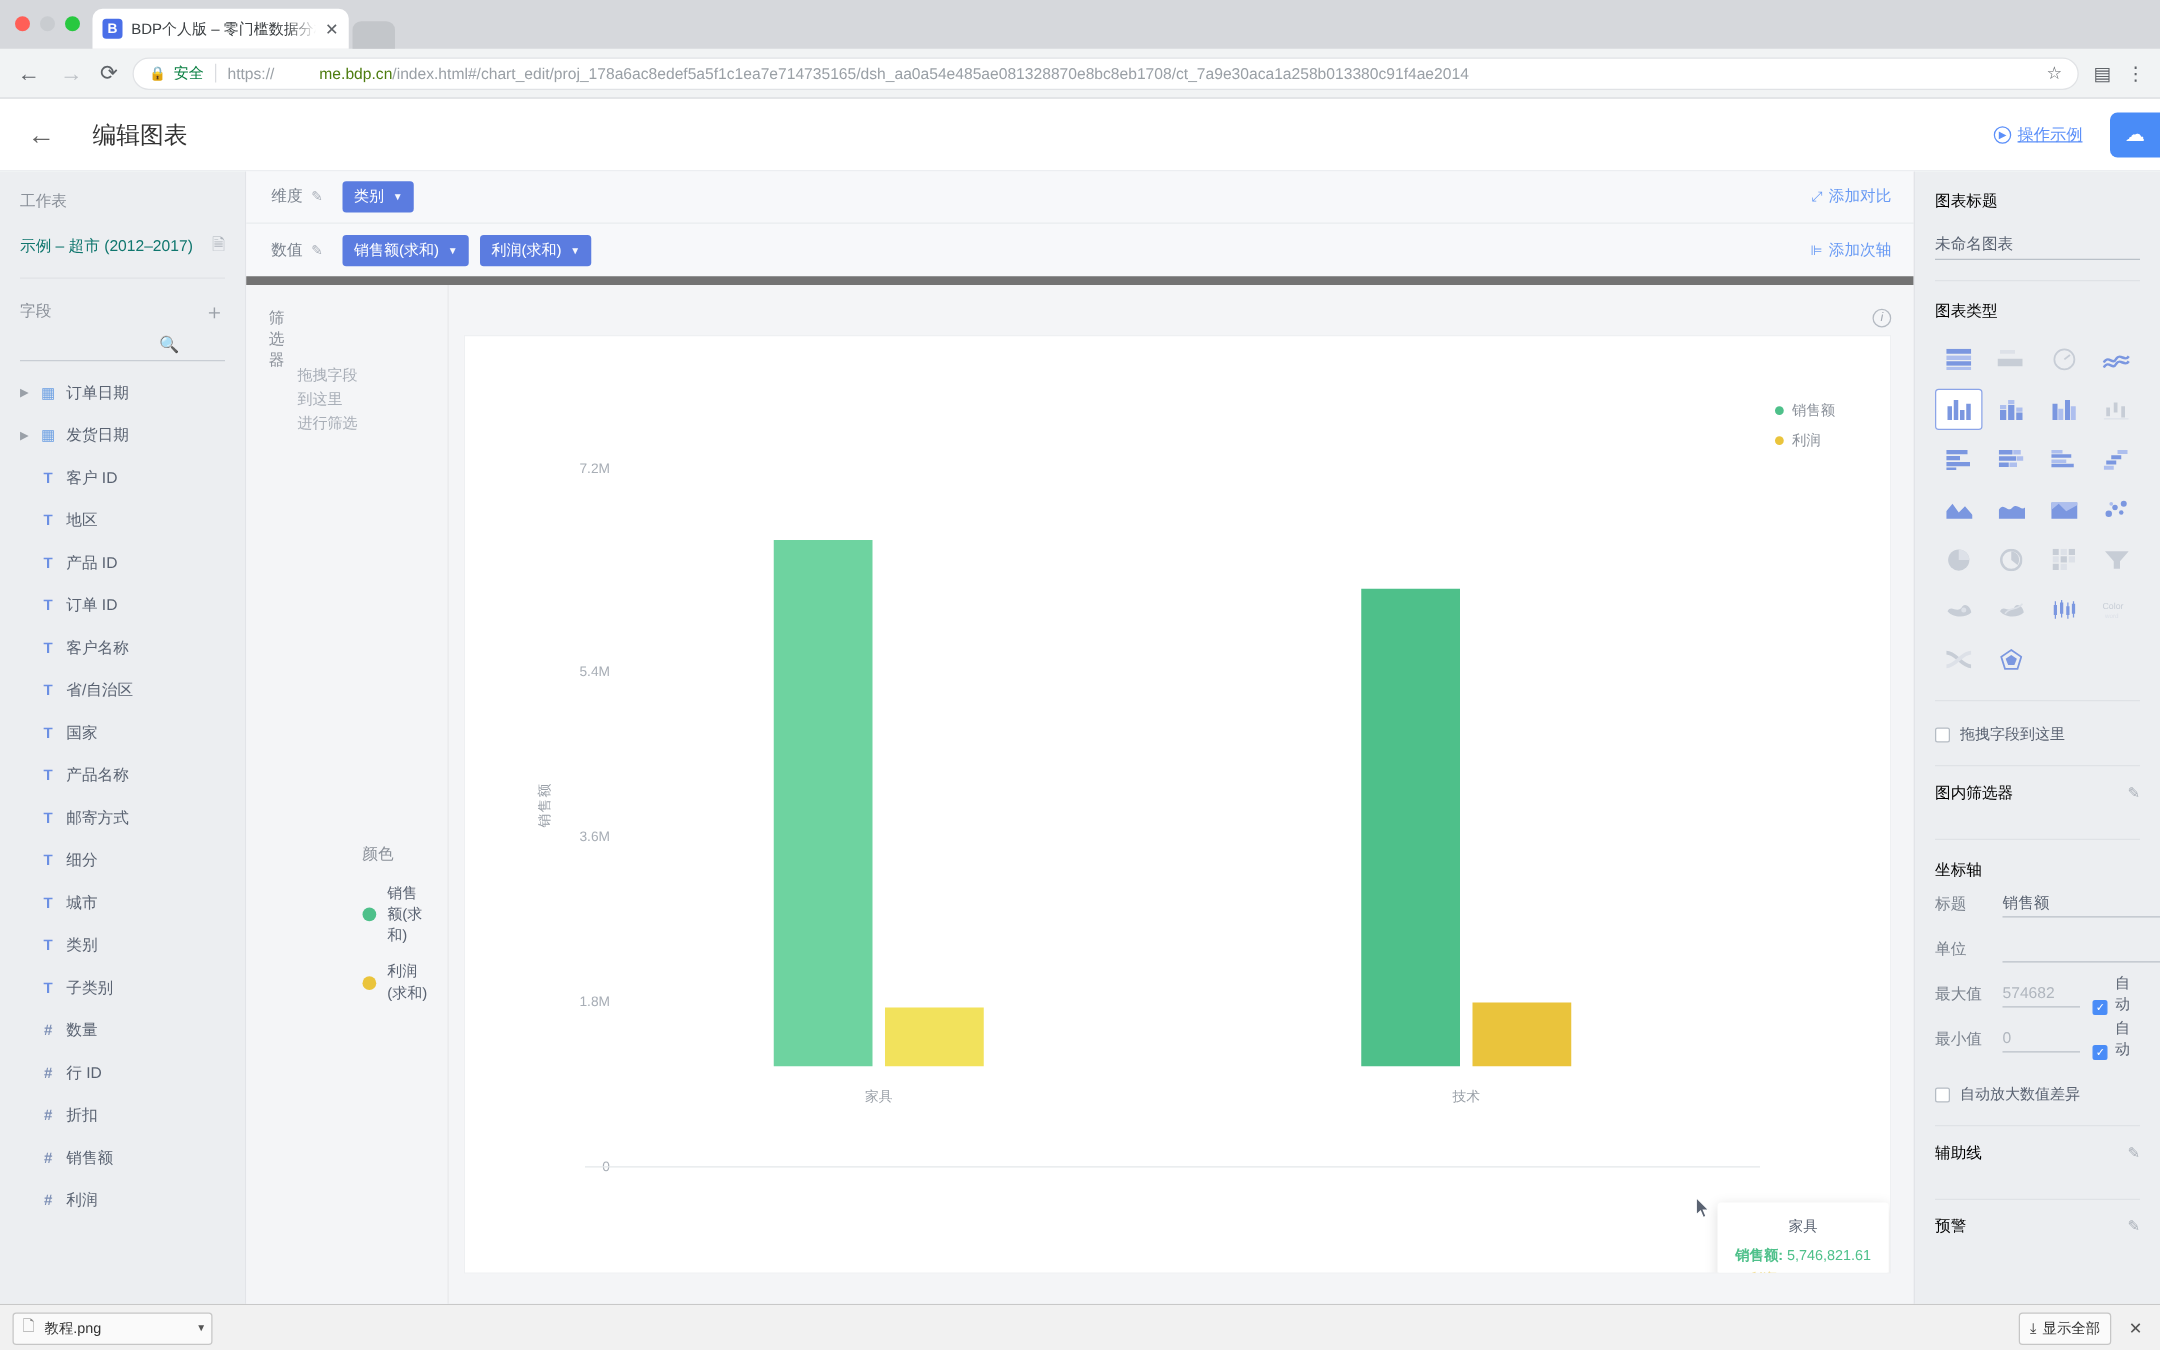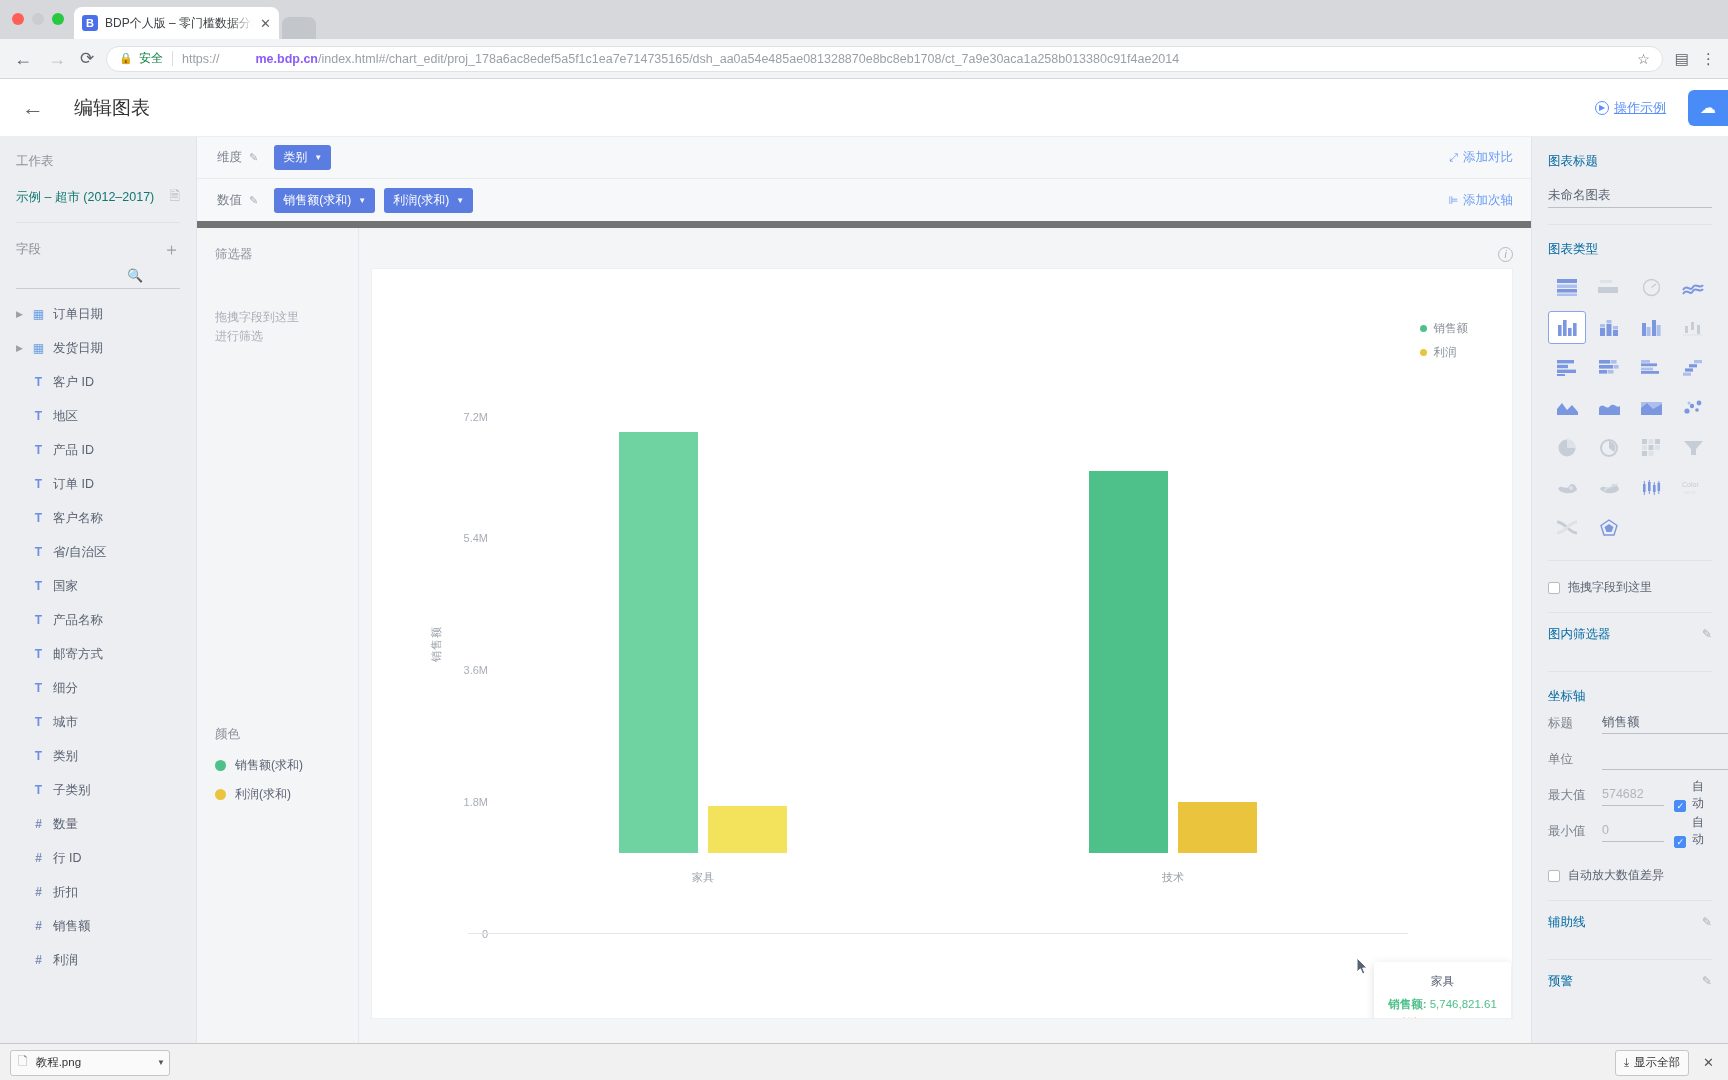--- a/index.html
+++ b/index.html
@@ -54,21 +54,21 @@
     display: flex; align-items: center; padding: 0 12px; gap: 6px;
     border: 1px solid #e0e2e5;
   }
   .lock { color: #0b8043; font-size: 11px; }
   .secure-txt { color: #0b8043; font-size: 12px; white-space: nowrap; }
   .url-sep { width: 1px; height: 15px; background: #dadce0; margin: 0 3px; }
   .url-txt {
     font-size: 12.5px; color: #9aa0a6; white-space: nowrap; overflow: hidden;
     flex: 1;
   }
-  .url-txt b { color: #8b5cf6; font-weight: 700; padding-left: 36px; }
+  .url-txt b { color: #4d7c0f; font-weight: 400; padding-left: 36px; }
   .star { color: #5f6368; font-size: 14px; }
   .omnibar-icon { color: #5f6368; font-size: 15px; }
 
   
   .app-header {
     height: 58px; background: #fff; display: flex; align-items: center;
     padding: 0 0 0 22px; position: relative; border-bottom: 1px solid #eceef1;
   }
   .back-arrow { font-size: 22px; color: #666; margin-right: 30px; cursor: pointer; line-height: 1; }
   .page-title { font-size: 19px; color: #333; }
@@ -153,21 +153,21 @@
   .pill .pc { font-size: 8px; opacity: .95; }
   .shelf-action {
     margin-left: auto; display: flex; align-items: center; gap: 5px;
     color: #6a9bf4; font-size: 12.5px; cursor: pointer;
   }
   .shelf-action .mini { font-size: 11px; }
 
   .canvas-wrap { flex: 1; display: flex; min-height: 0; }
   .filter-panel {
     width: 162px; flex: none; background: #f4f5f7; border-right: 1px solid #e7e9ec;
-    display: flex; flex-direction: column; padding: 18px 14px 18px 18px;
+    display: flex; flex-direction: row; padding: 18px 14px 18px 18px;
   }
   .fp-title { font-size: 12.5px; color: #8a9099; }
   .fp-drop {
     margin-top: 45px; text-align: left; font-size: 12px; color: #a8aeb7;
     line-height: 19px;
   }
   .color-block { margin-top: auto; padding-bottom: 210px; }
   .color-title { font-size: 12.5px; color: #8a9099; margin-bottom: 14px; }
   .color-item { display: flex; align-items: center; gap: 9px; margin-bottom: 12px; cursor: pointer; }
   .swatch { width: 11px; height: 11px; border-radius: 50%; flex: none; }
@@ -225,21 +225,21 @@
   .tt-row { font-size: 11.5px; margin-bottom: 4px; white-space: nowrap; }
   .tt-row .k { font-weight: 600; }
   .cursor-arrow { position: absolute; left: 984px; top: 688px; width: 13px; height: 19px; }
 
   
   .right-panel {
     width: 197px; flex: none; background: #eceef1; border-left: 1px solid #e2e4e8;
     padding: 0 0 0 0; overflow: hidden;
   }
   .rp-pad { padding: 0 16px; }
-  .rp-label { font-size: 12.5px; color: #0369a1; }
+  .rp-label { font-size: 12.5px; color: #000000; }
   .rp-block { padding: 16px 16px 0 16px; }
   .rp-divider { height: 1px; background: #dfe2e6; margin-top: 16px; }
   .title-input {
     width: 100%; border: none; border-bottom: 1px solid #b9c0c8; background: transparent;
     outline: none; font-size: 12.5px; color: #5a6372; padding: 6px 0 5px 0;
     margin-top: 12px; font-family: inherit;
   }
   .type-grid {
     display: grid; grid-template-columns: repeat(4, 1fr); gap: 7px 4px;
     margin-top: 13px;
@@ -526,21 +526,21 @@
           <div class="info-ic">i</div>
         </div>
         <div class="chart-card">
           <div class="plot" id="plot">
             <div class="y-axis-title">销售额</div>
             <div id="yticks">
                 <div class="ytick" style="bottom: 84px; top: auto; transform: translateY(50%);">0</div>
                 <div class="ytick" style="bottom: 215.905px; top: auto; transform: translateY(50%);">1.8M</div>
                 <div class="ytick" style="bottom: 347.81px; top: auto; transform: translateY(50%); text-align: right;">3.6M</div>
                 <div class="ytick" style="bottom: 479.714px; top: auto; transform: translateY(50%);">5.4M</div>
-                <div class="ytick" style="bottom: 601px; top: auto; transform: translateY(50%);">7.2M</div>
+                <div class="ytick" style="bottom: 643px; top: auto; transform: translateY(50%);">7.2M</div>
               </div>
             <div class="axis-line" id="axisline" style="bottom: 84px;"></div>
             <div class="bars" id="bars" style="height: 554px;">
                 <div class="group">
                   <div class="bar" style="height: 421.13px; background: rgb(110, 211, 160);"></div>
                   <div class="bar" style="height: 46.9294px; background: rgb(242, 226, 92);"></div>
                   <div class="xlabel">家具</div>
                 </div>
                 <div class="group">
                   <div class="bar" style="height: 381.791px; background: rgb(78, 192, 138);"></div>

